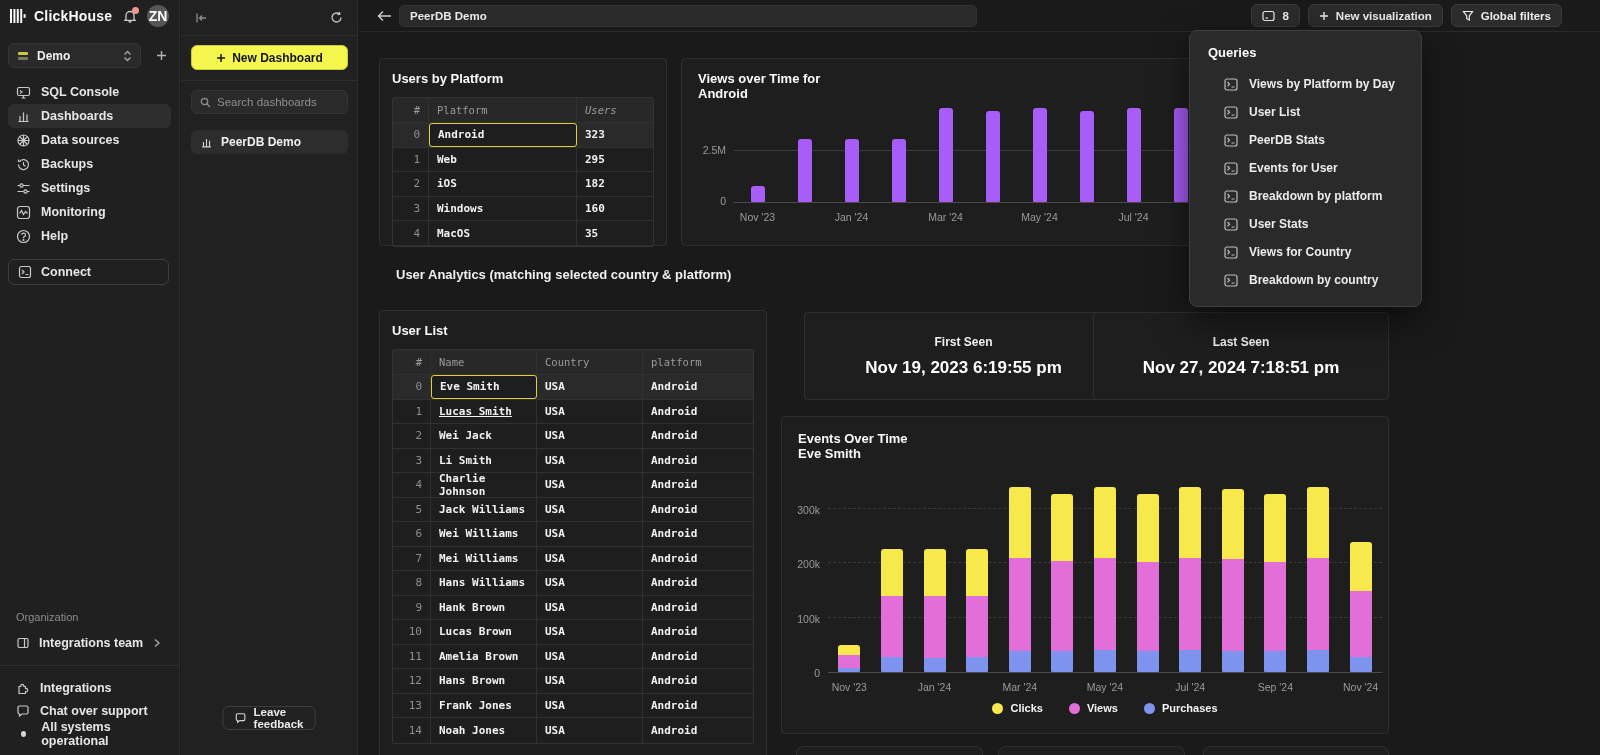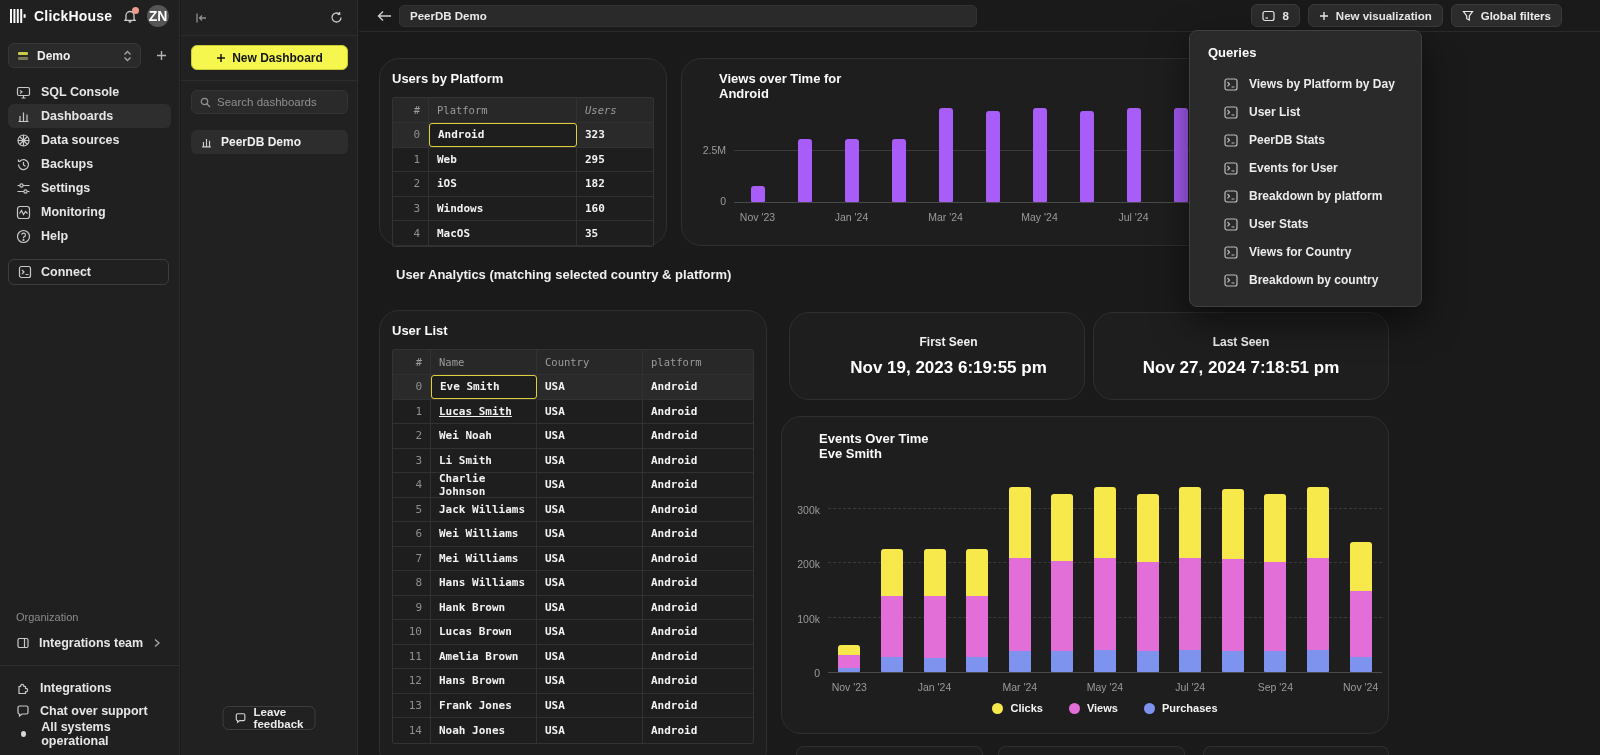--- a/index.html
+++ b/index.html
@@ -57,29 +57,29 @@
   
   .main { position:absolute; left:359px; top:0; width:1241px; height:755px; background:#1a1a1a; }
   .main-topbar { height:32px; display:flex; align-items:center; padding:0 38px 0 18px; border-bottom:1px solid #2a2a2a; }
   .back { color:#cfcfcf; cursor:pointer; font-size:15px; width:22px; }
   .title-input { width:578px; height:22px; background:#2a2a2a; border:1px solid #323232; border-radius:5px; color:#e9e9e9;
                  font-size:11.5px; font-weight:600; padding:0 10px; outline:none; font-family:inherit; }
   .tb-right { margin-left:auto; display:flex; gap:8px; }
   .tb-btn { height:23px; background:#2c2c2c; border:1px solid #3a3a3a; border-radius:6px; display:flex; align-items:center; gap:7px;
             padding:0 10px; font-size:11.5px; font-weight:700; color:#ececec; cursor:pointer; }
 
-  .card { position:absolute; background:#1e1e1e; border:1px solid #2f2f2f; border-radius:20px; }
+  .card { position:absolute; background:#1e1e1e; border:1px solid #2f2f2f; border-radius:4px; }
   .card-title { font-size:13px; font-weight:700; color:#fafafa; }
 
   .card-users { left:20px; top:58px; width:288px; height:188px; padding:12px; }
   .card-views { left:322px; top:58px; width:708px; height:188px; padding:12px 16px; }
   .analytics-heading { position:absolute; left:37px; top:267px; font-size:13px; font-weight:600; color:#f0f0f0; }
   .card-userlist { left:20px; top:310px; width:388px; height:460px; padding:12px; }
   .card-stat { width:296px; height:88px; top:312px; display:flex; flex-direction:column; align-items:center; justify-content:center; gap:9px; }
-  .card-first { left:430px;padding-left:23px; } .card-last { left:734px; }
+  .card-first { left:445px;padding-left:23px; } .card-last { left:734px; }
   .stat-label { font-size:12px; font-weight:700; color:#f0f0f0; }
   .stat-value { font-size:17px; font-weight:700; color:#ffffff; }
   .card-events { left:422px; top:416px; width:608px; height:318px; padding:14px 16px; }
   .stub { position:absolute; top:746px; height:16px; background:#1e1e1e; border:1px solid #2f2f2f; border-radius:8px 8px 0 0; border-bottom:none; }
   .stub1 { left:437px; width:187px; } .stub2 { left:639px; width:187px; } .stub3 { left:844px; width:186px; }
 
   
   .tbl { margin-top:11px; border:1px solid #333; border-radius:2px; font-family:"DejaVu Sans Mono","Liberation Mono",monospace; }
   .tr { display:flex; border-bottom:1px solid #313131; }
   .tr:last-child { border-bottom:none; }
@@ -107,21 +107,21 @@
   .bars { position:absolute; left:0; bottom:0; top:0; display:flex; }
   .slot { position:relative; flex:1; }
   .bar { position:absolute; bottom:0; left:50%; transform:translateX(-50%); display:flex; flex-direction:column-reverse; }
   .seg {} 
   .xrow { display:flex; height:22px; align-items:flex-end; padding-bottom:2px; }
   .xlab { flex:1; text-align:center; font-size:10.5px; color:#9a9a9a; white-space:nowrap; }
   .legend { height:26px; display:flex; align-items:center; justify-content:center; gap:26px; }
   .leg-item { display:flex; align-items:center; gap:7px; }
   .leg-dot { width:11px; height:11px; border-radius:50%; }
   .leg-lbl { font-size:11px; font-weight:700; color:#f5f5f5; }
-  .chart-titles { position:absolute;margin-left:21px; }
+  .chart-titles { position:absolute; }
 
   
   .queries { position:absolute; left:830px; top:30px; width:233px; background:#2a2a2a; border:1px solid #404040; border-radius:8px;
              box-shadow:0 14px 36px rgba(0,0,0,.55); padding:14px 0 12px; z-index:50; }
   .q-title { font-size:13px; font-weight:700; color:#fafafa; margin:0 0 10px 18px; }
   .q-item { display:flex; align-items:center; gap:11px; height:28px; padding:0 18px 0 34px; cursor:pointer; color:#cfcfcf; }
   .q-item .lbl { font-size:12px; font-weight:600; color:#ececec; }
 </style>
 </head>
 <body>
@@ -512,21 +512,21 @@
             <div class="td" style="width: 112px; flex: 1 1 0%;">Android</div>
           </div>
           <div class="tr">
             <div class="td idx" style="width: 38px;">1</div>
             <div class="td" style="width: 106px; text-decoration: underline;">Lucas Smith</div>
             <div class="td" style="width: 106px;">USA</div>
             <div class="td" style="width: 112px; flex: 1 1 0%;">Android</div>
           </div>
           <div class="tr">
             <div class="td idx" style="width: 38px;">2</div>
-            <div class="td" style="width: 106px;">Wei Noah</div>
+            <div class="td" style="width: 106px;">Wei Jack</div>
             <div class="td" style="width: 106px;">USA</div>
             <div class="td" style="width: 112px; flex: 1 1 0%;">Android</div>
           </div>
           <div class="tr">
             <div class="td idx" style="width: 38px;">3</div>
             <div class="td" style="width: 106px;">Li Smith</div>
             <div class="td" style="width: 106px;">USA</div>
             <div class="td" style="width: 112px; flex: 1 1 0%;">Android</div>
           </div>
           <div class="tr">

